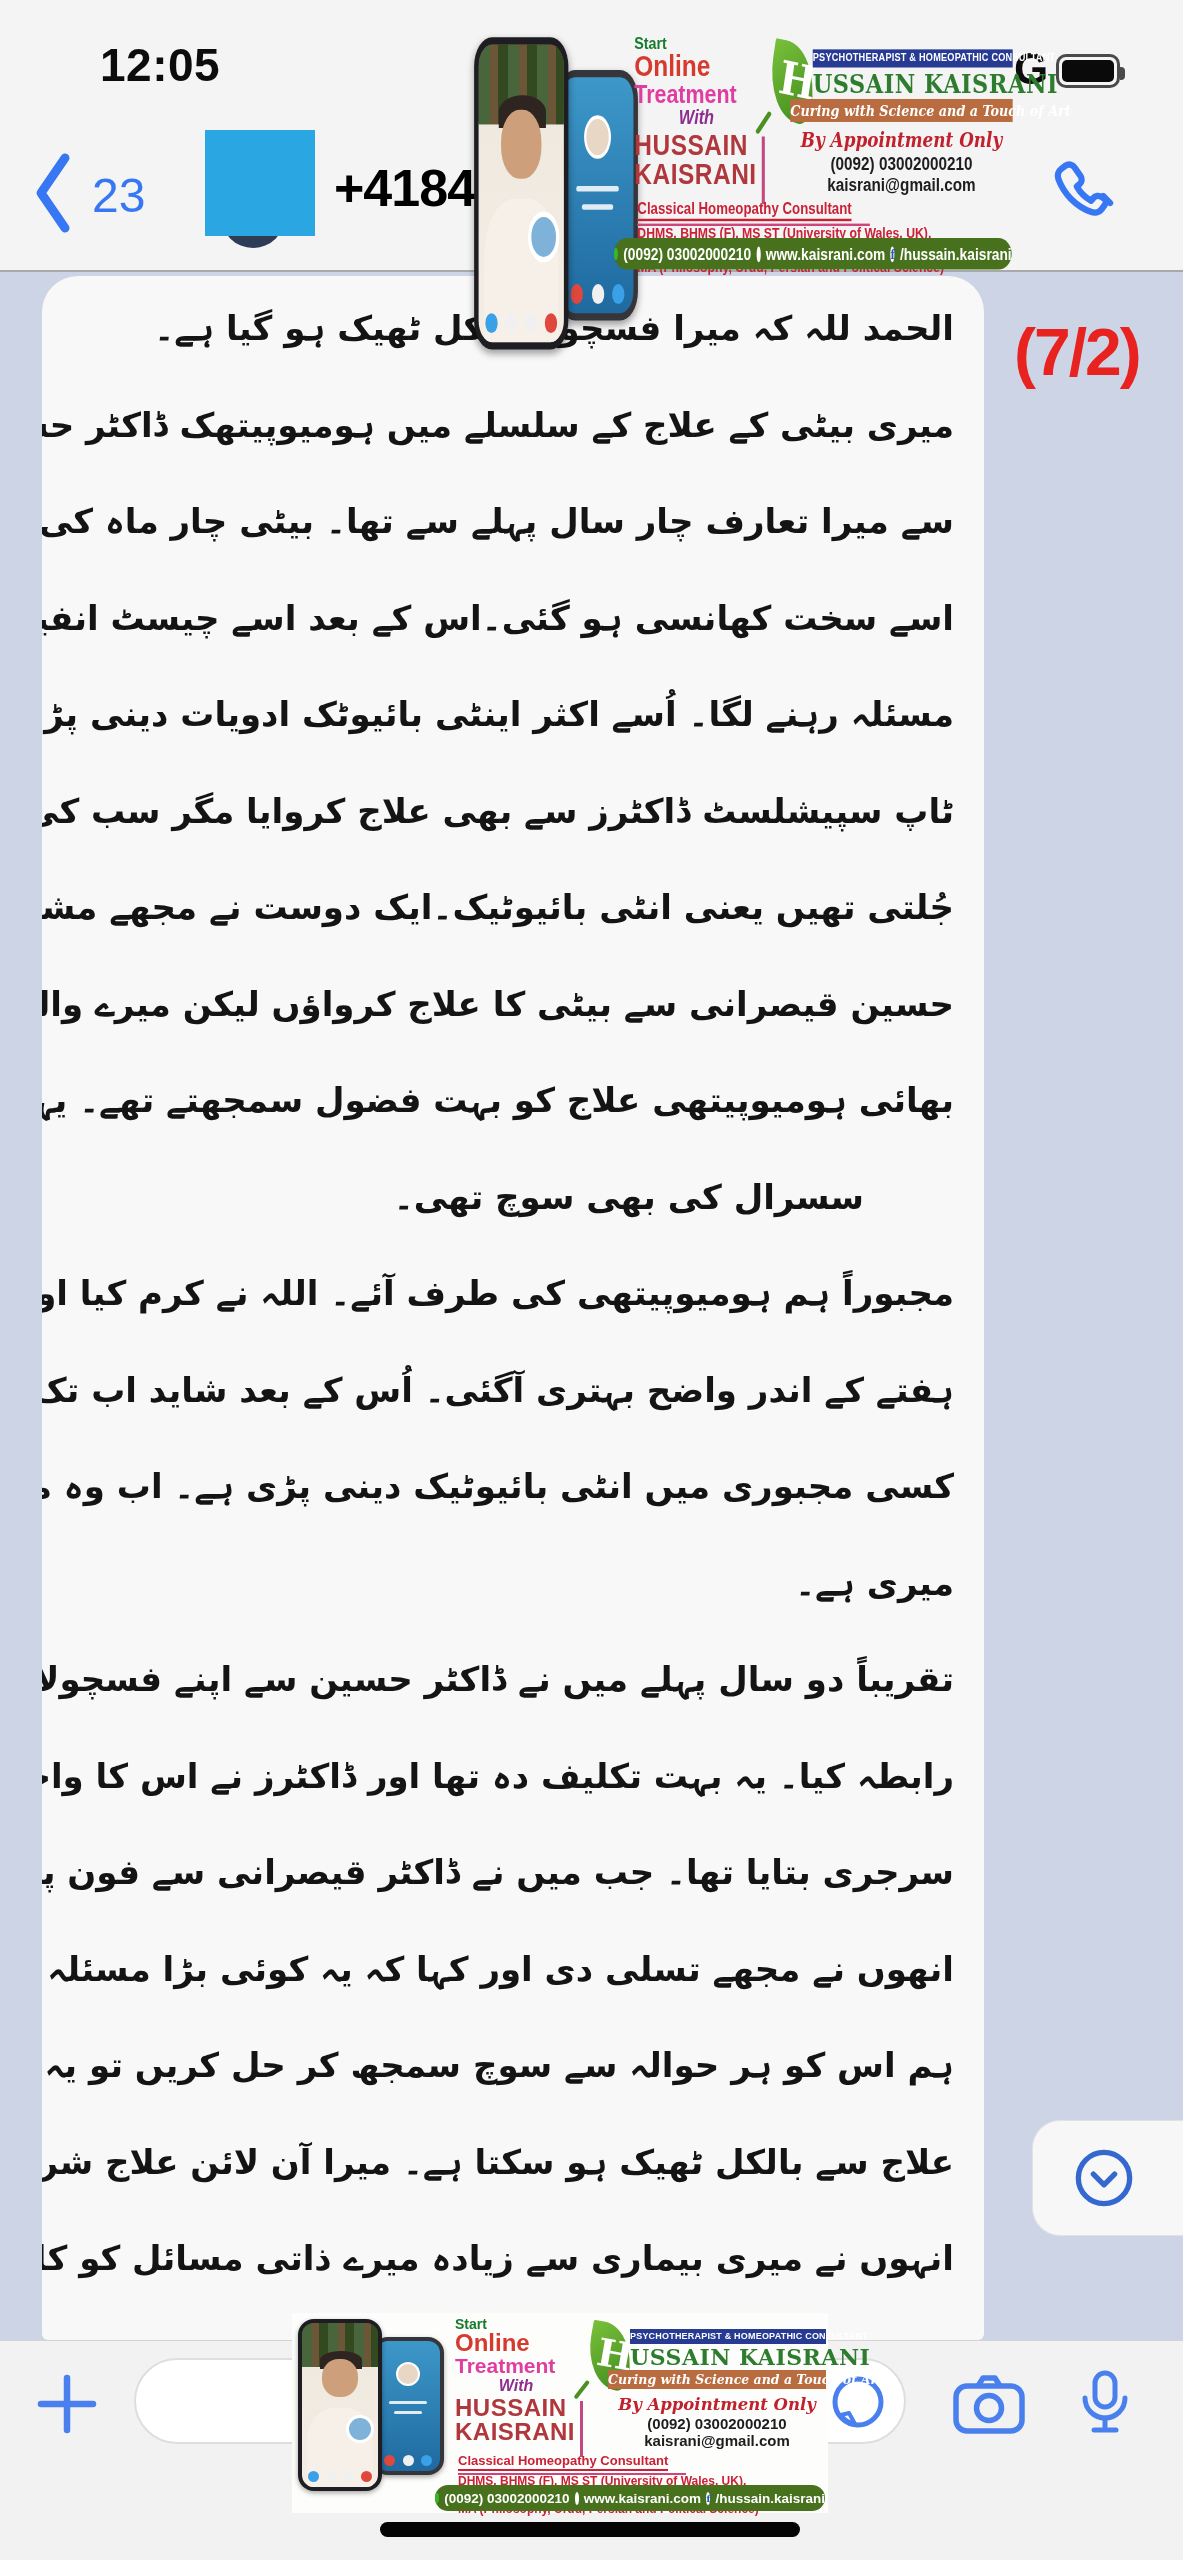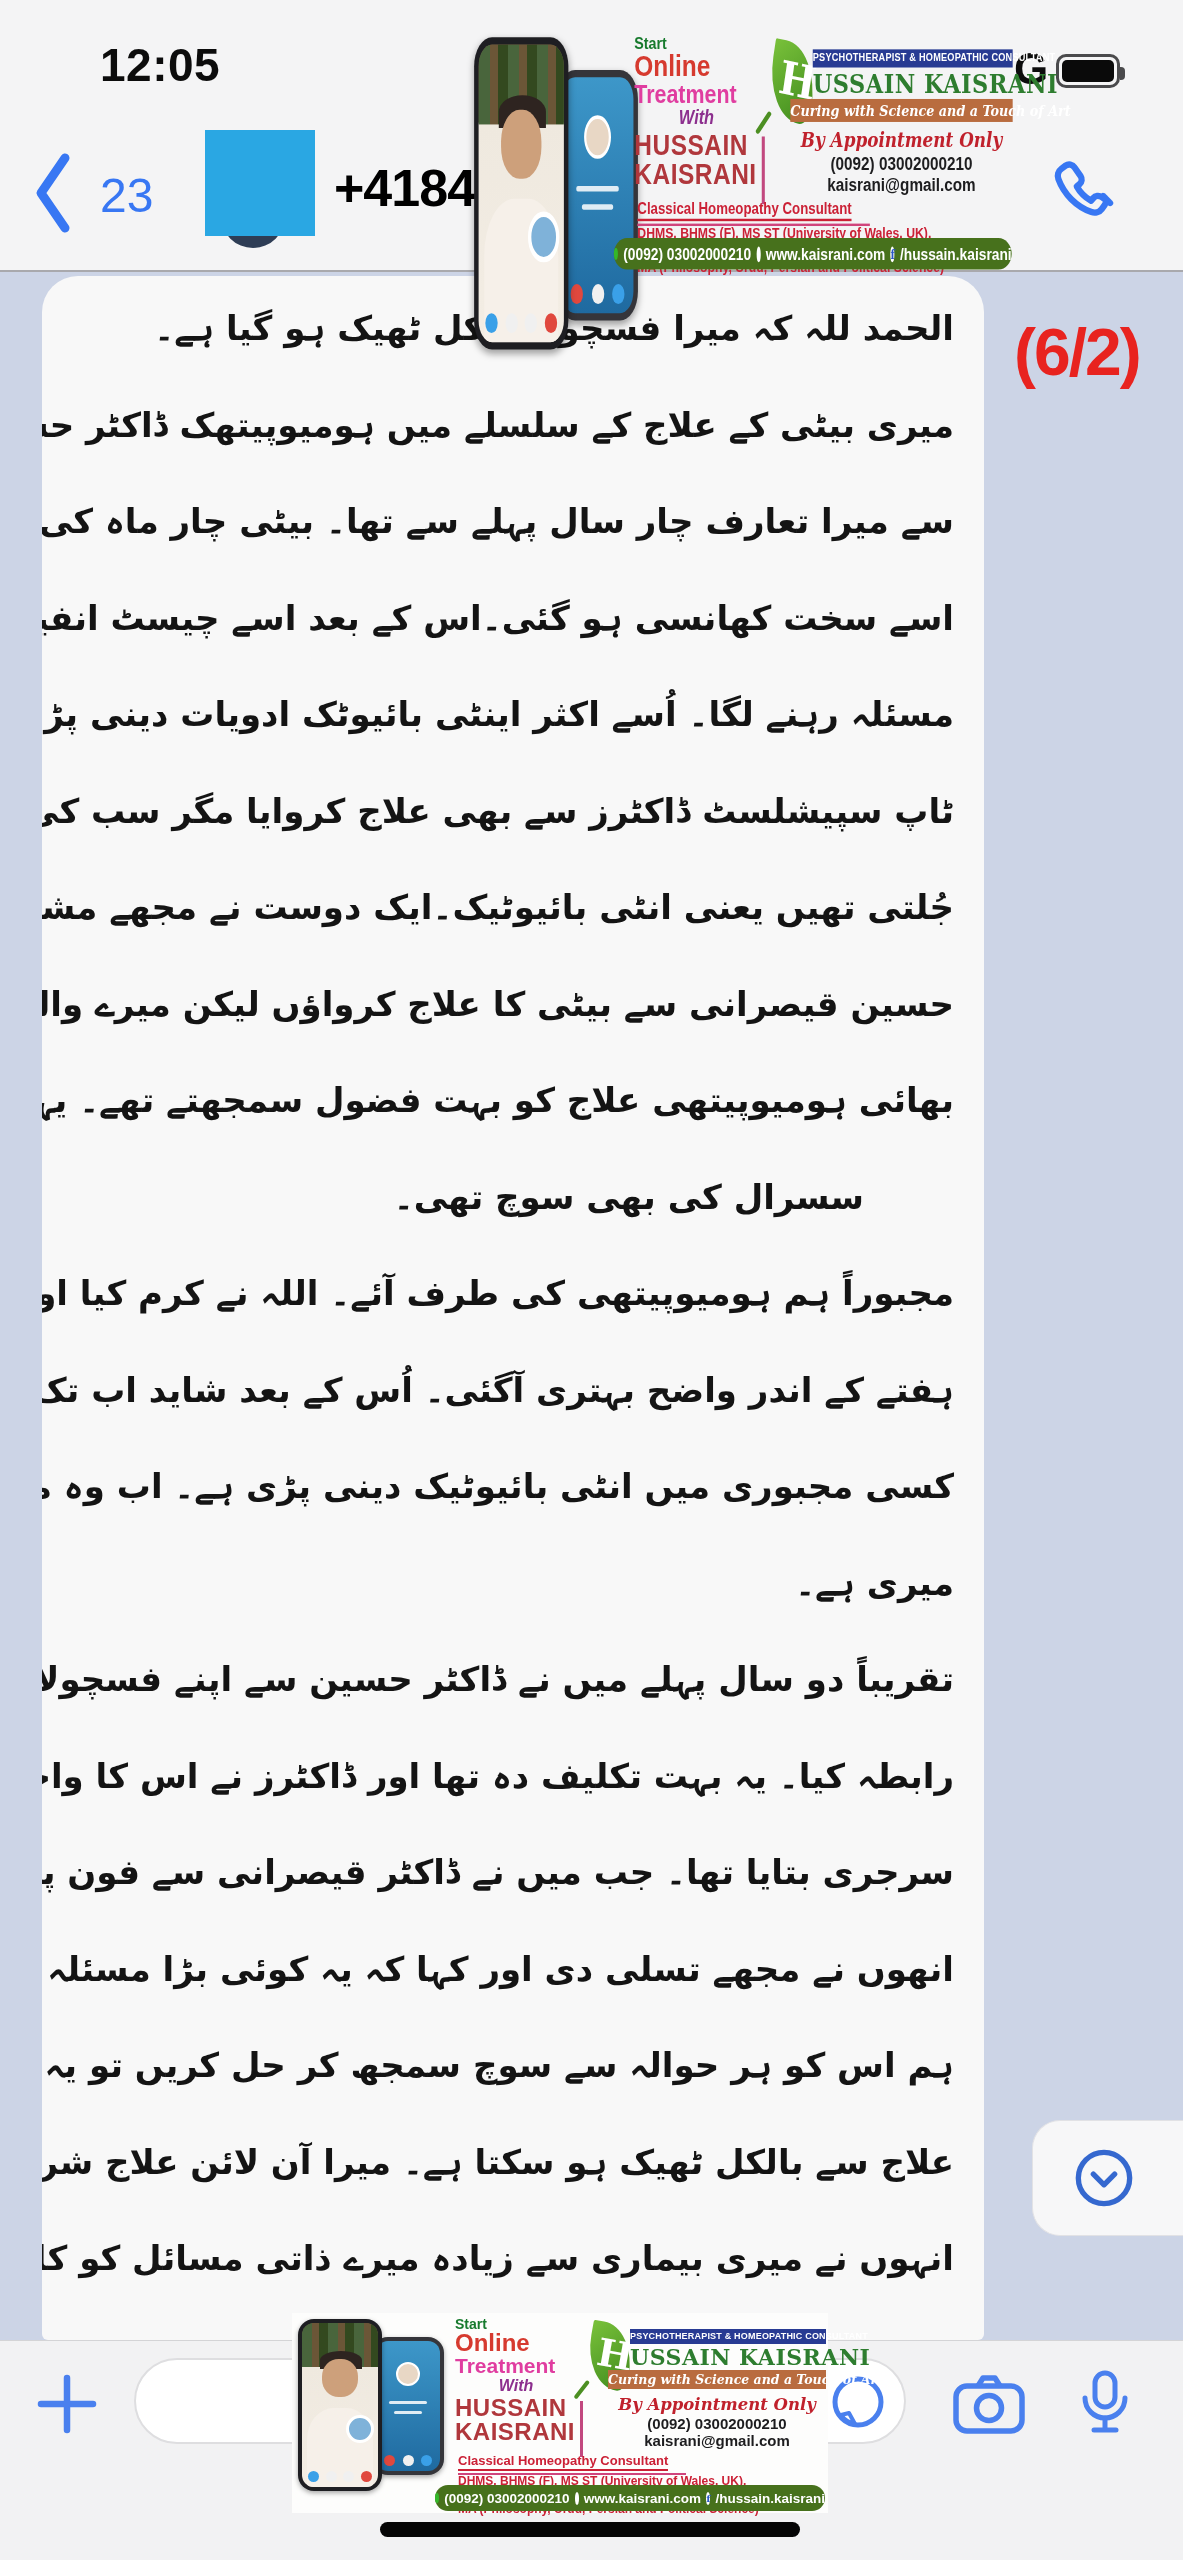--- a/index.html
+++ b/index.html
@@ -9,21 +9,21 @@
     background:#ffffff; font-family:"Liberation Sans", sans-serif;
   }
   
   .header { position:absolute; left:0; top:0; width:1183px; height:272px; background:#f4f4f5; z-index:6; }
   .hdr-divider { position:absolute; left:0; top:270px; width:1183px; height:2px; background:#a9a9ad; z-index:7; }
   .status-time { position:absolute; left:100px; top:38px; font-size:46px; font-weight:bold; color:#0c0c0c; z-index:10; letter-spacing:0.5px;}
   .net-g { position:absolute; left:1014px; top:44px; font-size:44px; font-weight:bold; color:#0c0c0c; z-index:10; }
   .battery { position:absolute; left:1056px; top:54px; width:64px; height:34px; border:3px solid #4a4a4c; border-radius:10px; z-index:10; }
   .batt-fill { position:absolute; left:3px; top:3px; width:52px; height:22px; background:#0a0a0a; border-radius:5px; }
   .batt-nub { position:absolute; right:-8px; top:10px; width:5px; height:13px; background:#4a4a4c; border-radius:0 4px 4px 0; }
-  .back-btn { position:absolute; left:32px; top:150px; width:150px; height:90px; z-index:10; display:flex; align-items:center; gap:28px; cursor:pointer; }
+  .back-btn { position:absolute; left:32px; top:150px; width:150px; height:90px; z-index:10; display:flex; align-items:center; gap:20px; cursor:pointer; }
   .back-count { font-size:48px; color:#3877f3; }
   .avatar-wrap { position:absolute; left:205px; top:128px; width:112px; height:122px; z-index:10; }
   .avatar-behind { position:absolute; left:16px; top:56px; width:64px; height:64px; border-radius:50%; background:#2e3d55; }
   .avatar-square { position:absolute; left:0; top:2px; width:110px; height:106px; background:#2aa7e3; }
   .contact-name { position:absolute; left:334px; top:158px; font-size:52px; font-weight:600; color:#000; z-index:9; letter-spacing:-1px; }
   .call-btn { position:absolute; left:1048px; top:156px; width:76px; height:80px; z-index:10; cursor:pointer; }
   
   .chat-bg { position:absolute; left:0; top:272px; width:1183px; height:2068px; background:#ccd4e6; z-index:1; }
   .bubble { position:absolute; left:42px; top:276px; width:942px; height:2064px; background:#f8f8f8;
             border-radius:36px 36px 6px 6px; overflow:hidden; z-index:5; }
@@ -168,21 +168,21 @@
       <div class="uline">رابطہ کیا۔ یہ بہت تکلیف دہ تھا اور ڈاکٹرز نے اس کا واحد حل</div>
       <div class="uline">سرجری بتایا تھا۔ جب میں نے ڈاکٹر قیصرانی سے فون پر ڈسکس کیا تو</div>
       <div class="uline">انھوں نے مجھے تسلی دی اور کہا کہ یہ کوئی بڑا مسئلہ نہیں ہے۔ اگر</div>
       <div class="uline">ہم اس کو ہر حوالہ سے سوچ سمجھ کر حل کریں تو یہ پانچ چھ ماہ کے</div>
       <div class="uline">علاج سے بالکل ٹھیک ہو سکتا ہے۔ میرا آن لائن علاج شروع ہوا۔</div>
       <div class="uline">انہوں نے میری بیماری سے زیادہ میرے ذاتی مسائل کو کافی دیر تک</div>
       <div class="uline">ڈسکس کیا</div>
     </div>
   </div>
 
-  <div class="annotation">(6/2)</div>
+  <div class="annotation">(7/2)</div>
 
   <div class="scroll-pill">
     <svg width="62" height="62" viewBox="0 0 64 64">
         <circle cx="32" cy="32" r="26.5" fill="none" stroke="#3568cf" stroke-width="5.5"></circle>
         <polyline points="21,28 32,39 43,28" fill="none" stroke="#3568cf" stroke-width="5.5" stroke-linecap="round" stroke-linejoin="round"></polyline>
       </svg>
   </div>
 
   <div class="inputbar">
     <div class="plus-btn">

